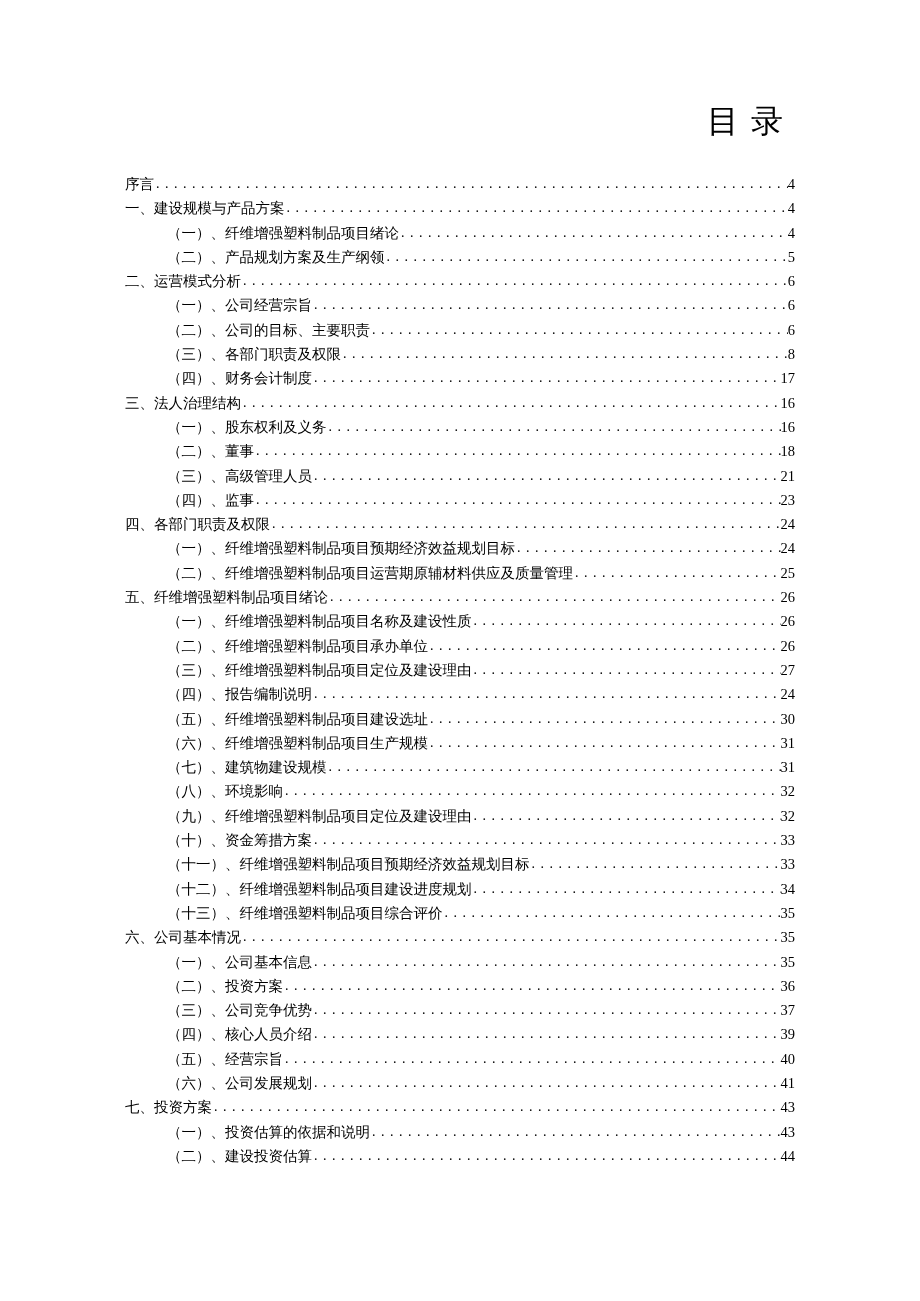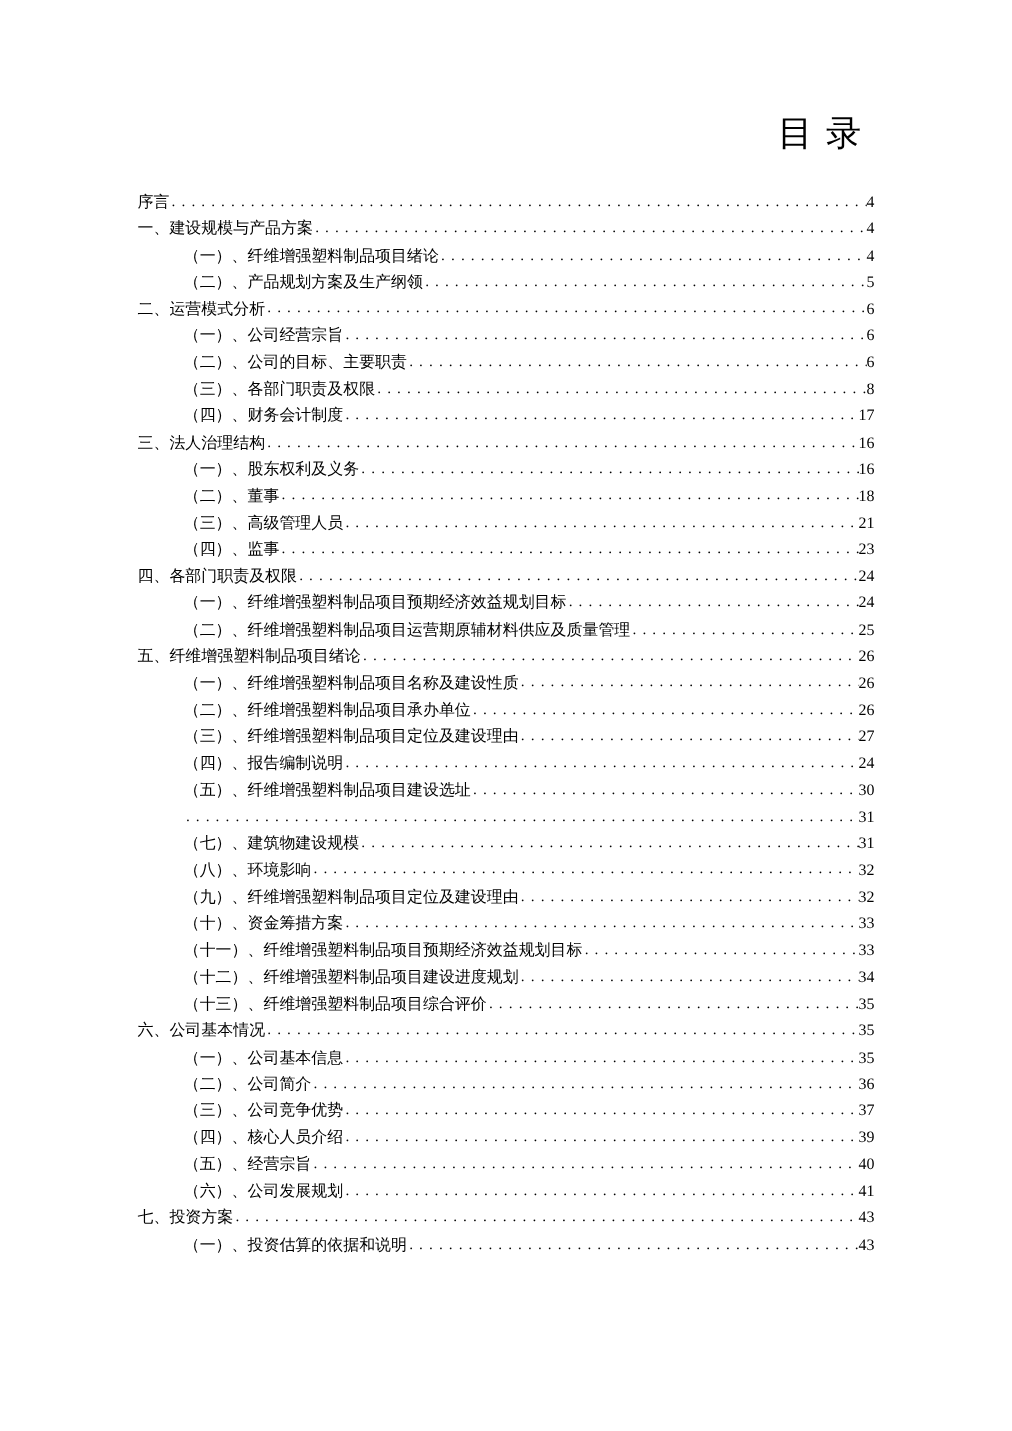--- a/index.html
+++ b/index.html
@@ -171,20 +171,21 @@
         <span class="toc-label">（四）、报告编制说明</span>
         <span class="toc-dots"></span>
         <span class="toc-page">24</span>
       </div>
       <div class="toc-line level-1">
         <span class="toc-label">（五）、纤维增强塑料制品项目建设选址</span>
         <span class="toc-dots"></span>
         <span class="toc-page">30</span>
       </div>
       <div class="toc-line level-1">
+        <span class="toc-label">（六）、纤维增强塑料制品项目生产规模</span>
         <span class="toc-dots"></span>
         <span class="toc-page">31</span>
       </div>
       <div class="toc-line level-1">
         <span class="toc-label">（七）、建筑物建设规模</span>
         <span class="toc-dots"></span>
         <span class="toc-page">31</span>
       </div>
       <div class="toc-line level-1">
         <span class="toc-label">（八）、环境影响</span>
@@ -220,21 +221,21 @@
         <span class="toc-label">六、公司基本情况</span>
         <span class="toc-dots"></span>
         <span class="toc-page">35</span>
       </div>
       <div class="toc-line level-1">
         <span class="toc-label">（一）、公司基本信息</span>
         <span class="toc-dots"></span>
         <span class="toc-page">35</span>
       </div>
       <div class="toc-line level-1">
-        <span class="toc-label">（二）、公司简介</span>
+        <span class="toc-label">（二）、投资方案</span>
         <span class="toc-dots"></span>
         <span class="toc-page">36</span>
       </div>
       <div class="toc-line level-1">
         <span class="toc-label">（三）、公司竞争优势</span>
         <span class="toc-dots"></span>
         <span class="toc-page">37</span>
       </div>
       <div class="toc-line level-1">
         <span class="toc-label">（四）、核心人员介绍</span>
@@ -253,15 +254,20 @@
       </div>
       <div class="toc-line level-0">
         <span class="toc-label">七、投资方案</span>
         <span class="toc-dots"></span>
         <span class="toc-page">43</span>
       </div>
       <div class="toc-line level-1">
         <span class="toc-label">（一）、投资估算的依据和说明</span>
         <span class="toc-dots"></span>
         <span class="toc-page">43</span>
+      </div>
+      <div class="toc-line level-1">
+        <span class="toc-label">（二）、建设投资估算</span>
+        <span class="toc-dots"></span>
+        <span class="toc-page">44</span>
       </div>
     </div>
 </div>
 
 </body></html>

